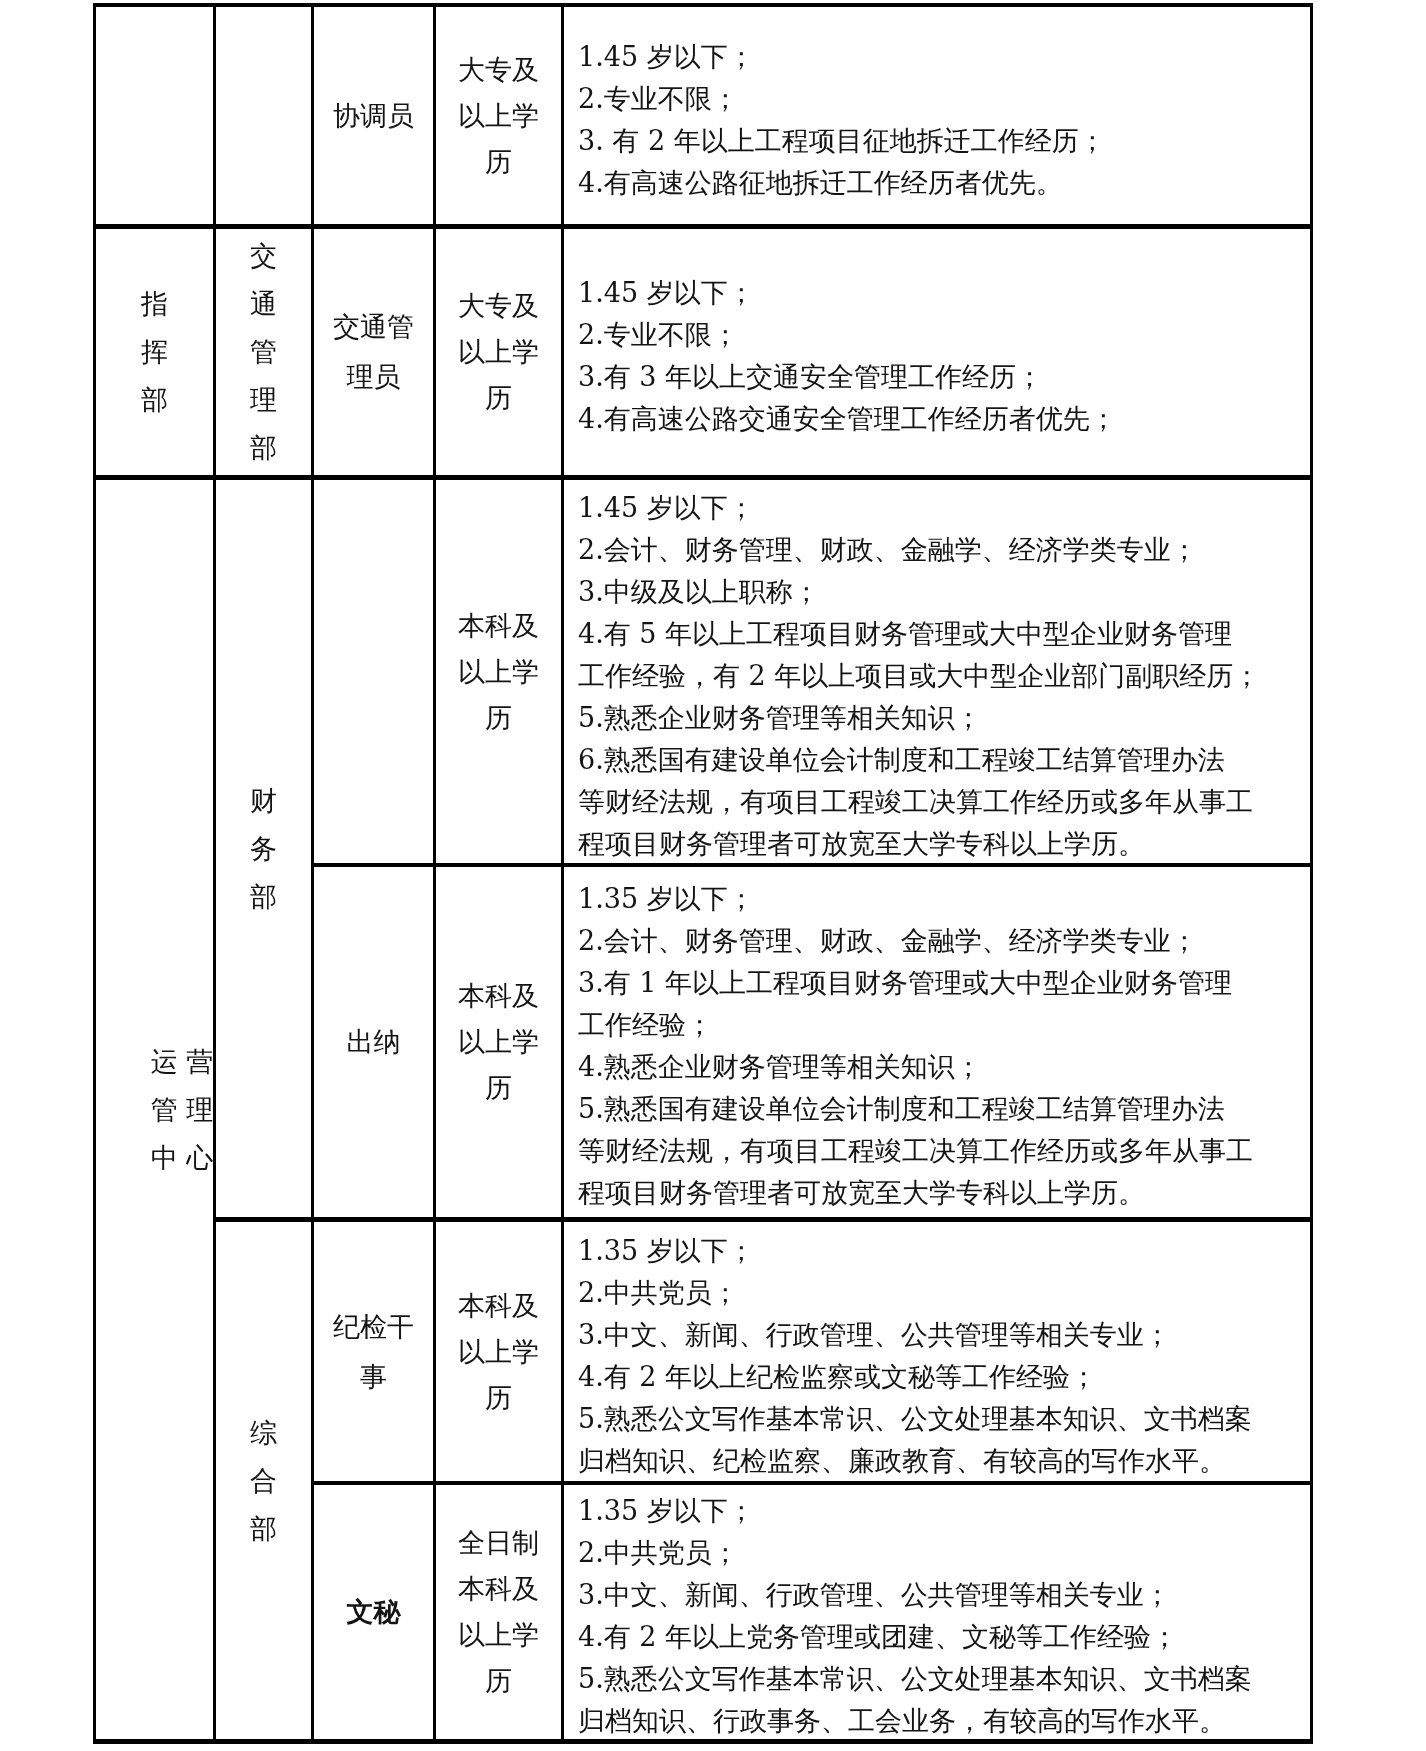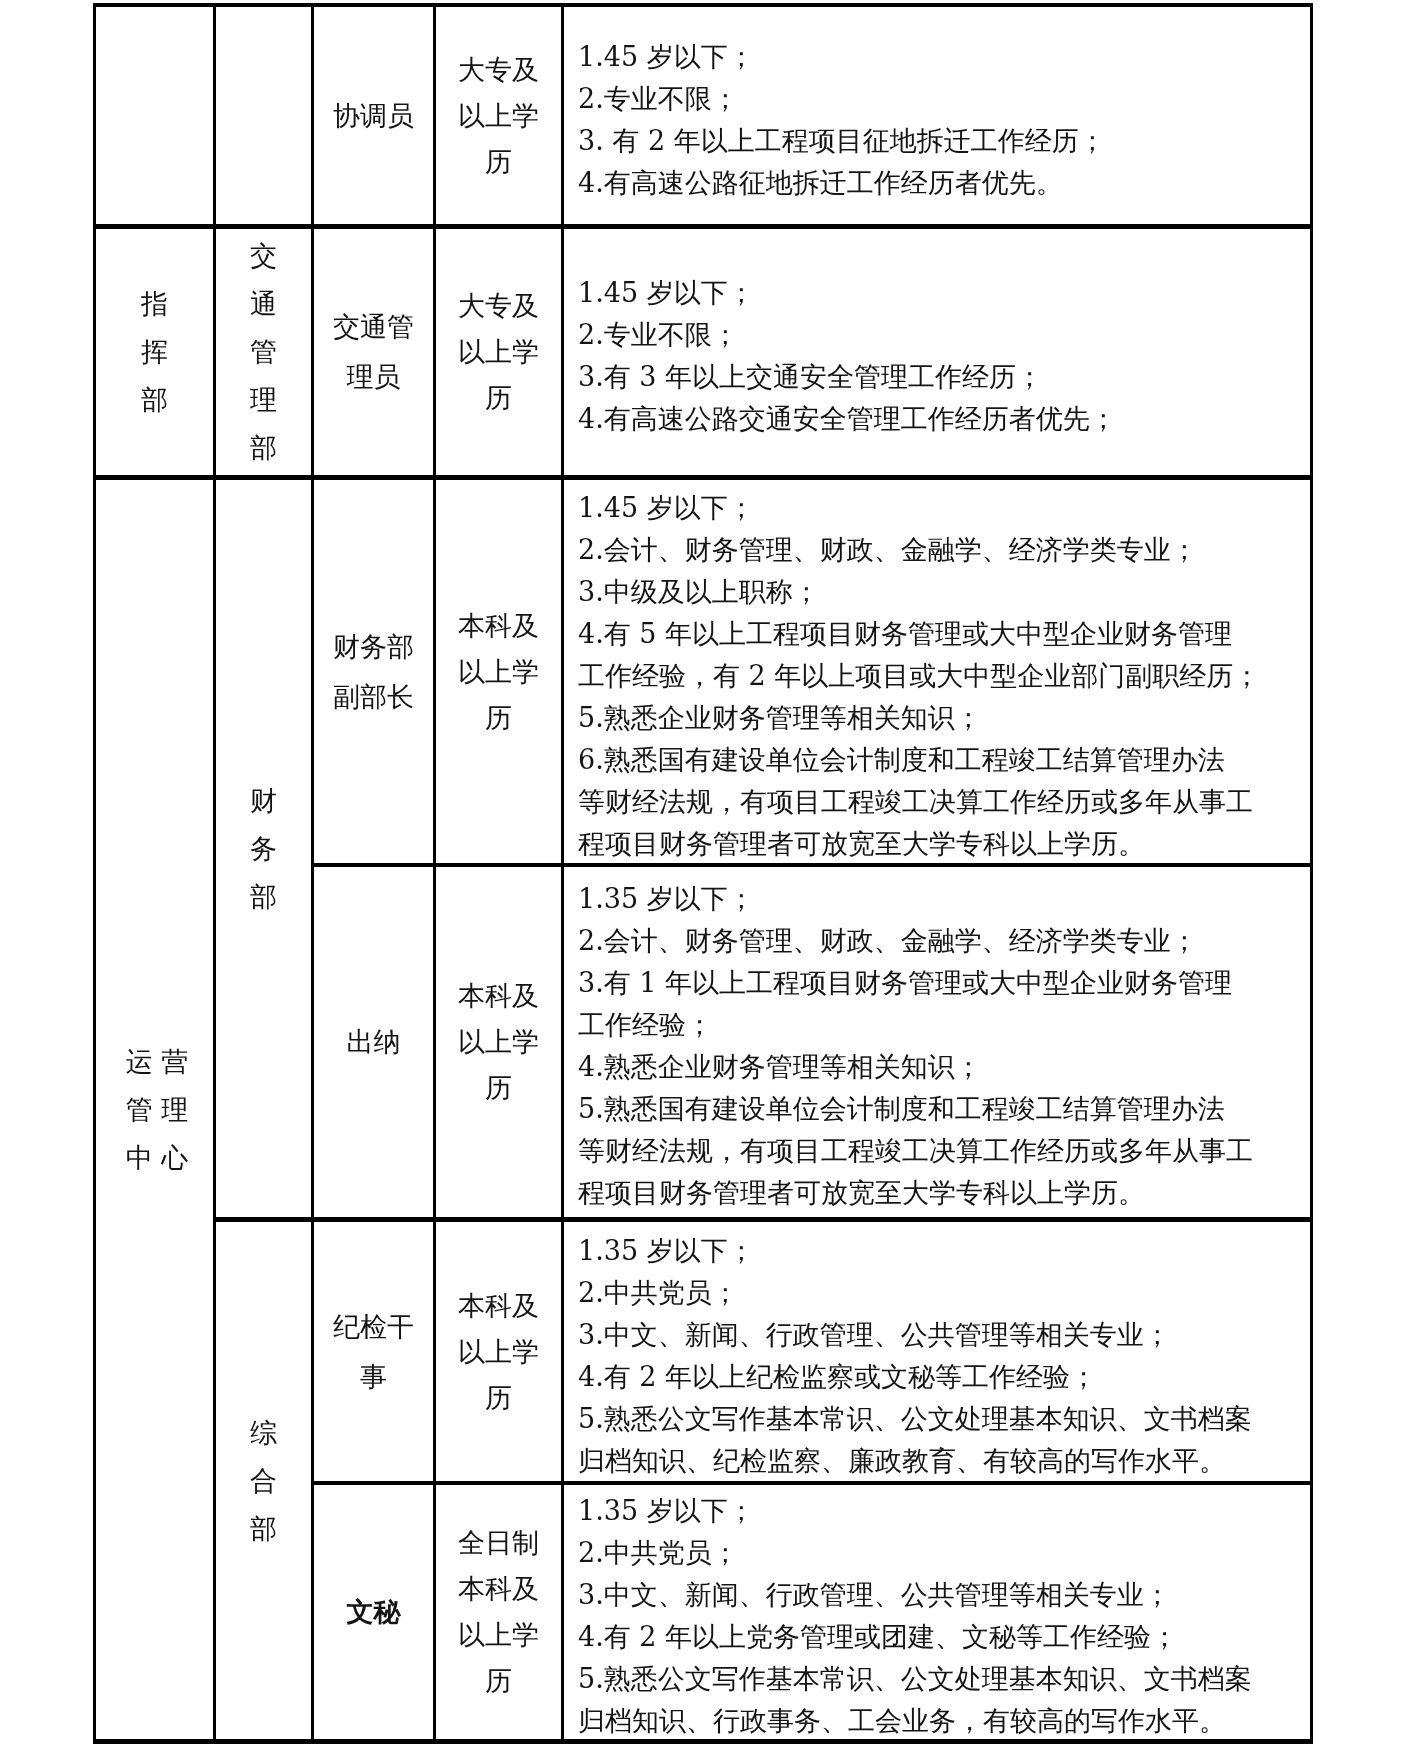--- a/index.html
+++ b/index.html
@@ -55,21 +55,21 @@
   <div class="vline" style="left:1310px;top:3px;width:3px;height:1741px;"></div>
 
   <div class="cell dept" style="left:96px;top:7px;width:117px;height:217px;">
     <div class="txt"></div>
   </div>
   <div class="cell dept" style="left:96px;top:229px;width:117px;height:246px;">
     <div class="txt">指
 挥
 部</div>
   </div>
-  <div class="cell dept" style="left:87px;top:480px;width:140px;height:1259px;">
+  <div class="cell dept" style="left:112px;top:480px;width:140px;height:1259px;">
     <div class="txt">运 营
 管 理
 中 心</div>
   </div>
 
   <div class="cell dept" style="left:216px;top:7px;width:95px;height:217px;">
     <div class="txt"></div>
   </div>
   <div class="cell dept" style="left:216px;top:229px;width:95px;height:246px;">
     <div class="txt">交
@@ -113,24 +113,20 @@
 以上学
 历</div>
   </div>
   <div class="cell req" style="left:564px;top:229px;width:746px;height:246px;">
     <div class="txt">1.45 岁以下；
 2.专业不限；
 3.有 3 年以上交通安全管理工作经历；
 4.有高速公路交通安全管理工作经历者优先；</div>
   </div>
 
-  <div class="cell" style="left:314px;top:480px;width:119px;height:383px;">
-    <div class="txt">财务部
-副部长</div>
-  </div>
   <div class="cell edu" style="left:436px;top:480px;width:125px;height:383px;">
     <div class="txt">本科及
 以上学
 历</div>
   </div>
   <div class="cell req" style="left:564px;top:480px;width:746px;height:383px;">
     <div class="txt">1.45 岁以下；
 2.会计、财务管理、财政、金融学、经济学类专业；
 3.中级及以上职称；
 4.有 5 年以上工程项目财务管理或大中型企业财务管理

